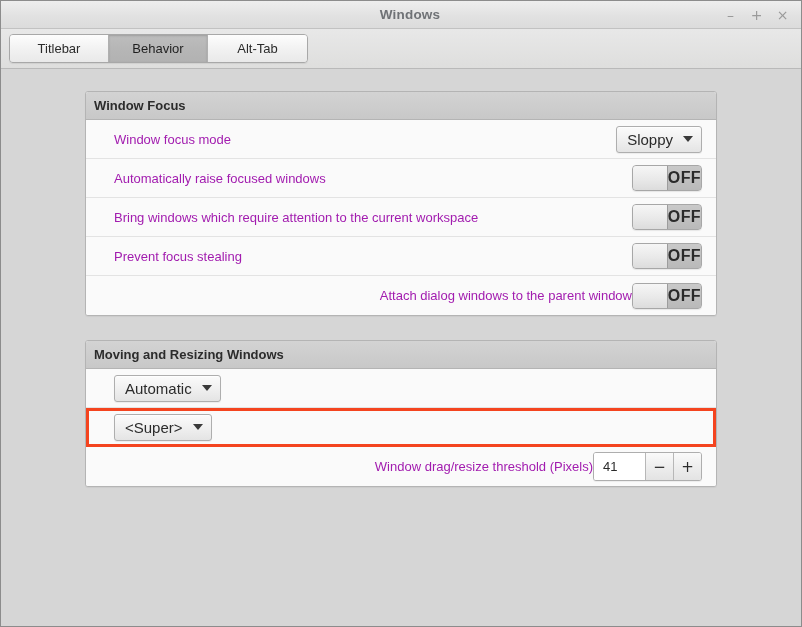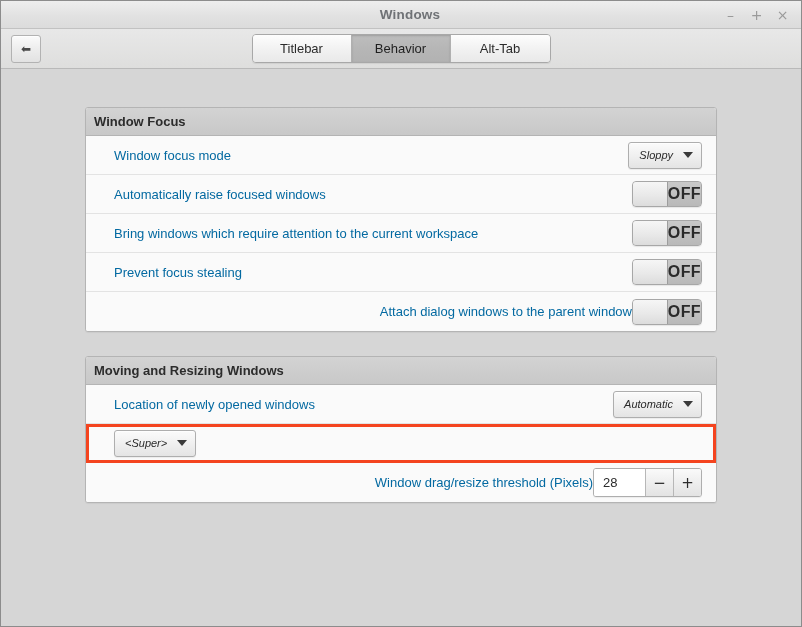--- a/index.html
+++ b/index.html
@@ -96,23 +96,22 @@
   }
   .back-button .arrow-glyph {
     font-size: 12px;
     color: #4a4a4a;
     line-height: 1;
     font-family: "DejaVu Sans", sans-serif;
   }
 
   .tabs {
     position: absolute;
-    left: 0; right: 0;
-    display: flex;
-    justify-content: center;
+    left: 8px; right: 0;
+    display: flex;
     pointer-events: none;
   }
   .tab-group {
     display: flex;
     border: 1px solid #a8a8a8;
     border-radius: 4px;
     overflow: hidden;
     pointer-events: auto;
     box-shadow: 0 1px 1px rgba(0,0,0,.07);
   }
@@ -140,21 +139,21 @@
   
   .content {
     flex: 1 1 auto;
     padding: 22px 0 0 0;
     background: #d6d6d6;
     overflow: hidden;
   }
 
   .group {
     width: 630px;
-    margin: 16px auto 24px auto;
+    margin: 0 auto 24px auto;
     border: 1px solid #b4b4b4;
     border-radius: 3px;
     background: #fafafa;
     overflow: hidden;
     box-shadow: 0 1px 1px rgba(0,0,0,.05);
   }
   .group-header {
     height: 27px;
     line-height: 27px;
     padding: 0 0 0 8px;
@@ -173,21 +172,21 @@
     align-items: center;
     padding: 0 14px 0 28px;
     background: #fafafa;
     border-bottom: 1px solid #e3e3e3;
     position: relative;
   }
   .row:last-child { border-bottom: none; text-align: right; }
   .row-label {
     flex: 1 1 auto;
     font-size: 13px;
-    color: #0369a1;
+    color: #a21caf;
     user-select: none;
   }
   .row-control {
     flex: 0 0 auto;
     display: flex;
     align-items: center;
   }
 
   .row.highlighted {
     outline: 3px solid #f4441f;
@@ -204,24 +203,23 @@
     background: linear-gradient(to bottom, #fbfbfb 0%, #f0f0f0 50%, #e4e4e4 100%);
     display: flex;
     align-items: center;
     padding: 0 8px 0 10px;
     gap: 10px;
     cursor: default;
     box-shadow: 0 1px 0 rgba(255,255,255,.8) inset, 0 1px 1px rgba(0,0,0,.06);
     user-select: none;
   }
   .dropdown .dd-value {
-    font-size: 11px;
+    font-size: 15px;
     color: #2b2b2b;
     white-space: nowrap;
-    font-style: italic;
   }
   .dropdown .dd-caret {
     width: 0; height: 0;
     border-left: 5px solid transparent;
     border-right: 5px solid transparent;
     border-top: 6px solid #3a3a3a;
   }
 
   
   .toggle {
@@ -372,21 +370,20 @@
             <div class="state">OFF</div>
           </div>
         </div>
       </div>
     </div>
 
     <div class="group">
       <div class="group-header">Moving and Resizing Windows</div>
 
       <div class="row">
-        <div class="row-label">Location of newly opened windows</div>
         <div class="row-control">
           <div class="dropdown">
             <span class="dd-value">Automatic</span>
             <span class="dd-caret"></span>
           </div>
         </div>
       </div>
 
       <div class="row highlighted">
         <div class="row-control">
@@ -394,21 +391,21 @@
             <span class="dd-value">&lt;Super&gt;</span>
             <span class="dd-caret"></span>
           </div>
         </div>
       </div>
 
       <div class="row">
         <div class="row-label">Window drag/resize threshold (Pixels)</div>
         <div class="row-control">
           <div class="spinner">
-            <div class="sp-value">28</div>
+            <div class="sp-value">41</div>
             <div class="sp-btn">−</div>
             <div class="sp-btn">+</div>
           </div>
         </div>
       </div>
     </div>
 
   </div>
 </div>
 

